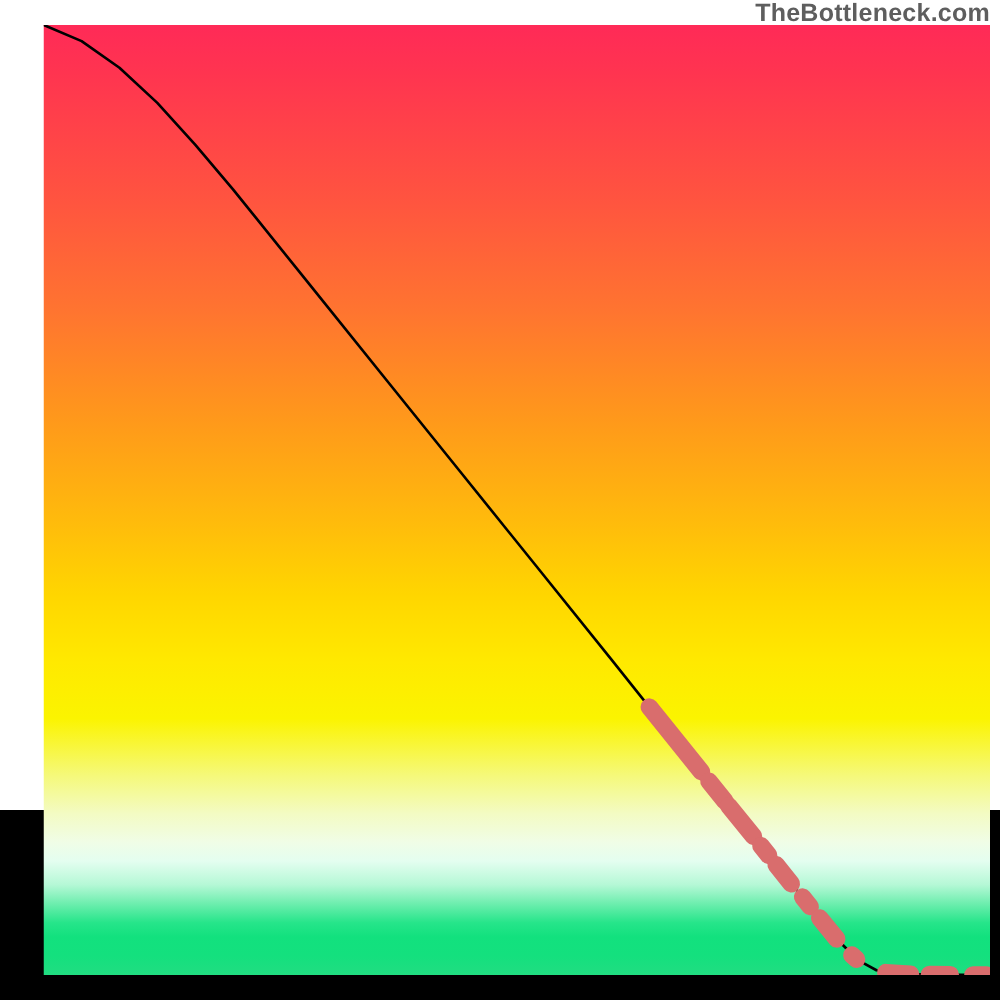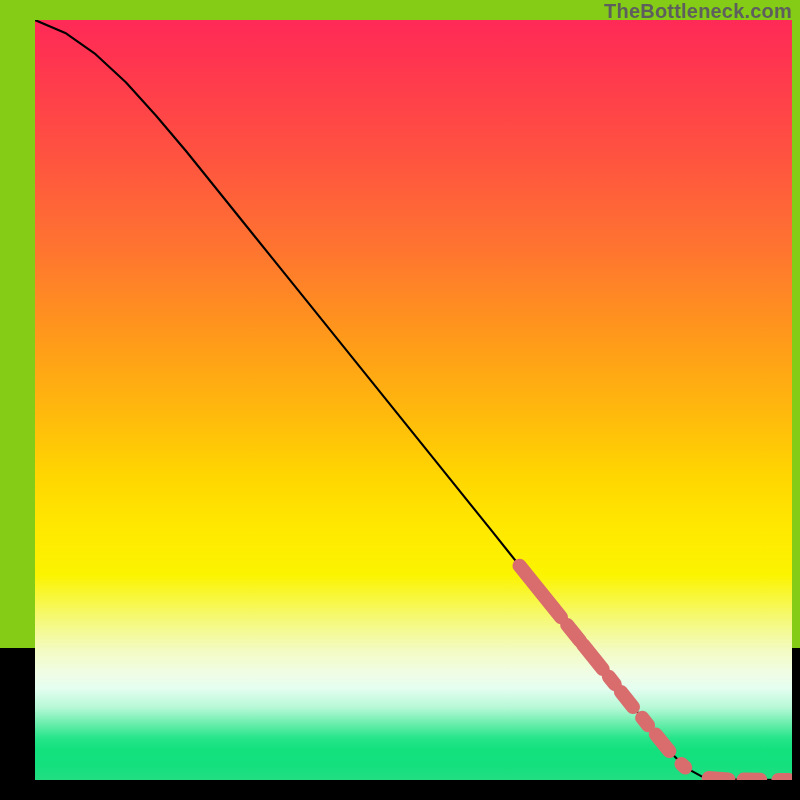--- a/index.html
+++ b/index.html
@@ -7,21 +7,21 @@
     padding: 0;
     width: 800px;
     height: 800px;
     overflow: hidden;
     background: #000;
   }
   .container {
     width: 800px;
     height: 648px;
     position: relative;
-    background: #84cc16;
+    background: #ffffff;
   }
   .plot-area {
     position: absolute;
     left: 35px;
     top: 20px;
     width: 757px;
     height: 760px;
   }
   .gradient-bg {
     position: absolute;

